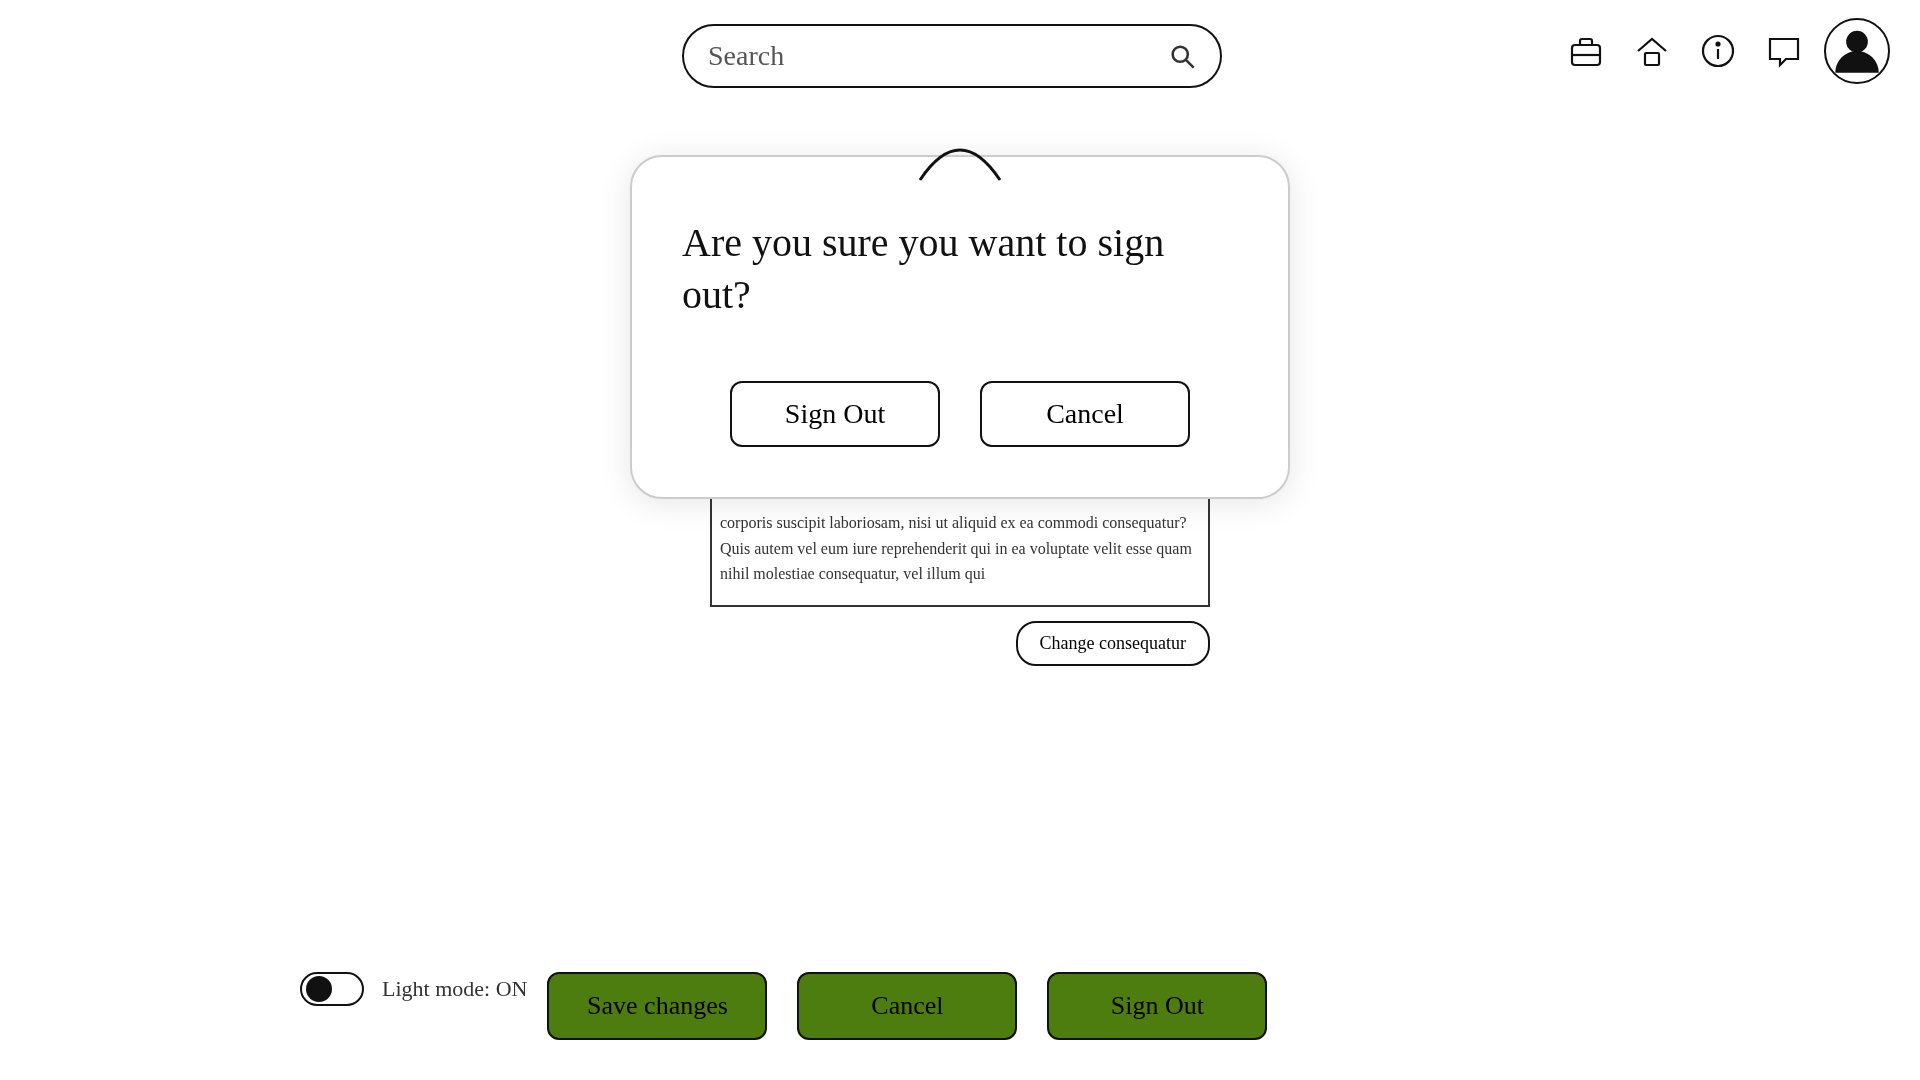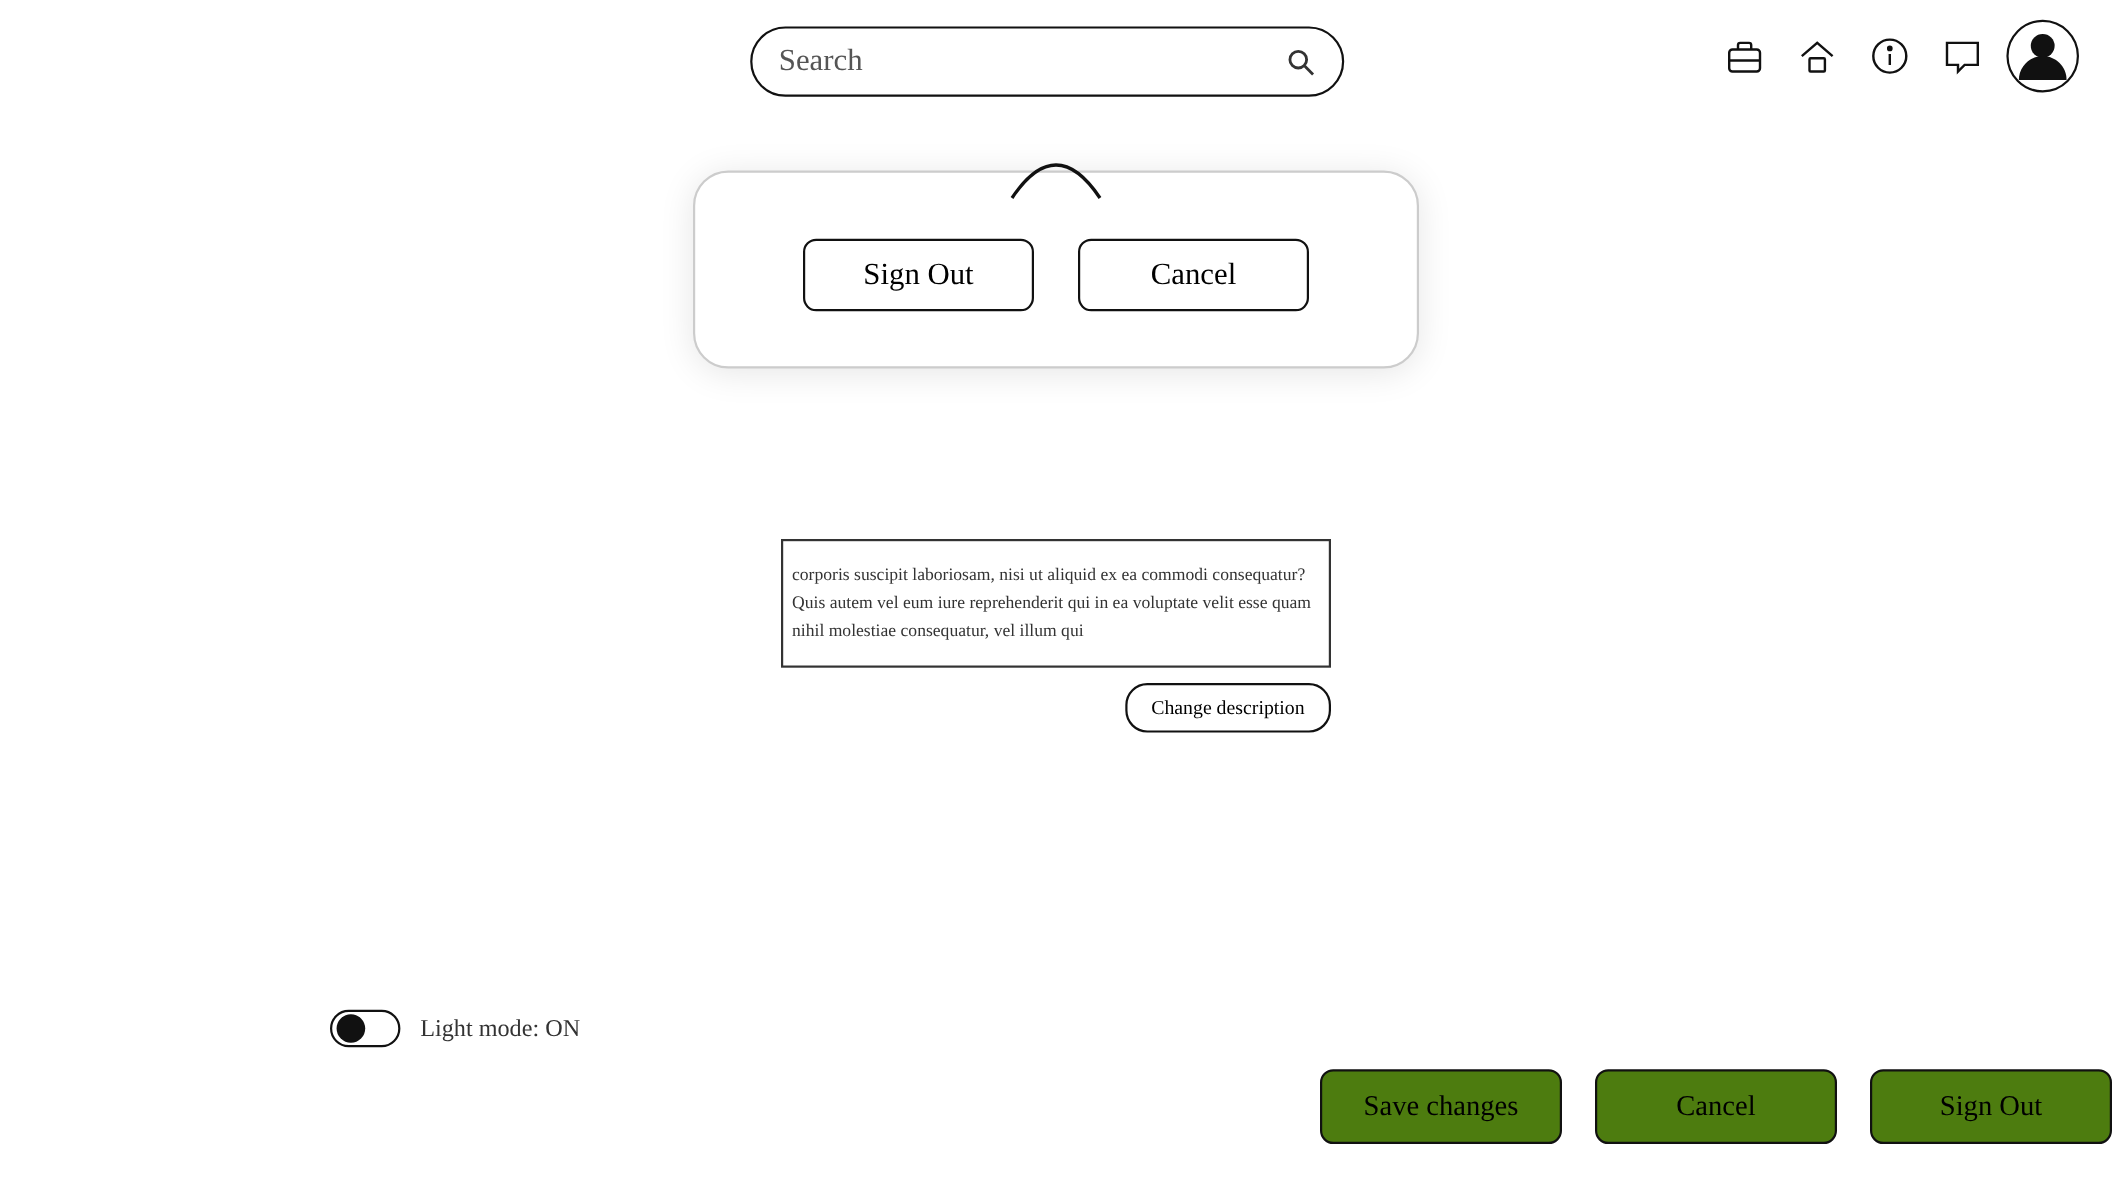--- a/index.html
+++ b/index.html
@@ -186,22 +186,21 @@
       cursor: pointer;
     }
 
     
     .bottom-bar {
       position: absolute;
       bottom: 40px;
       left: 0;
       right: 0;
       display: flex;
-      flex-direction: column;
-      align-items: flex-end;
+      align-items: center;
       gap: 20px;
       z-index: 5;
     }
 
     .light-mode-row {
       display: flex;
       align-items: center;
       gap: 18px;
       align-self: flex-start;
       margin-left: 300px;
@@ -300,30 +299,31 @@
 </div>
 
 <div class="briefcase-top">
   <svg width="200" height="80" viewBox="0 0 200 80" fill="none" stroke="#111" stroke-width="3">
     <path d="M60 70 Q100 10 140 70"></path>
   </svg>
 </div>
 
 <div class="modal-overlay">
   <div class="modal">
+    <div class="modal-title">Are you sure you want to sign out?</div>
     <div class="modal-buttons">
       <button class="btn-modal">Sign Out</button>
       <button class="btn-modal">Cancel</button>
     </div>
   </div>
 </div>
 
 <div class="bg-content">
   <div class="description-box">corporis suscipit laboriosam, nisi ut aliquid ex ea commodi consequatur? Quis autem vel eum iure reprehenderit qui in ea voluptate velit esse quam nihil molestiae consequatur, vel illum qui</div>
-  <button class="change-description-btn">Change description</button>
+  <button class="change-description-btn">Change consequatur</button>
 </div>
 
 <div class="bottom-bar">
   <div class="light-mode-row">
     <div class="toggle">
       <div class="toggle-knob"></div>
     </div>
     <span class="light-mode-label">Light mode: ON</span>
   </div>
   <div class="bottom-buttons">

